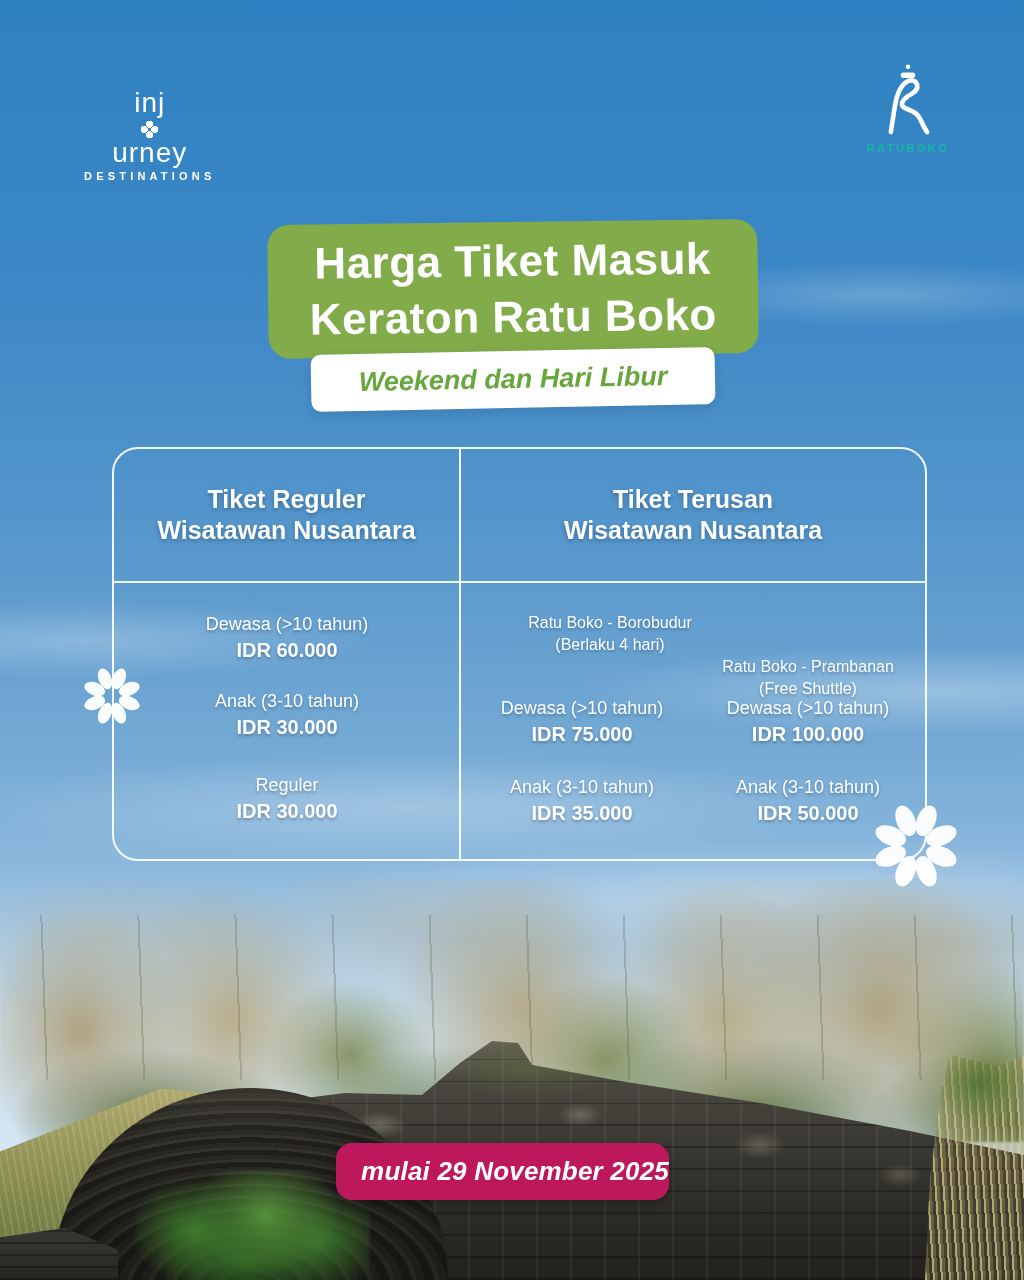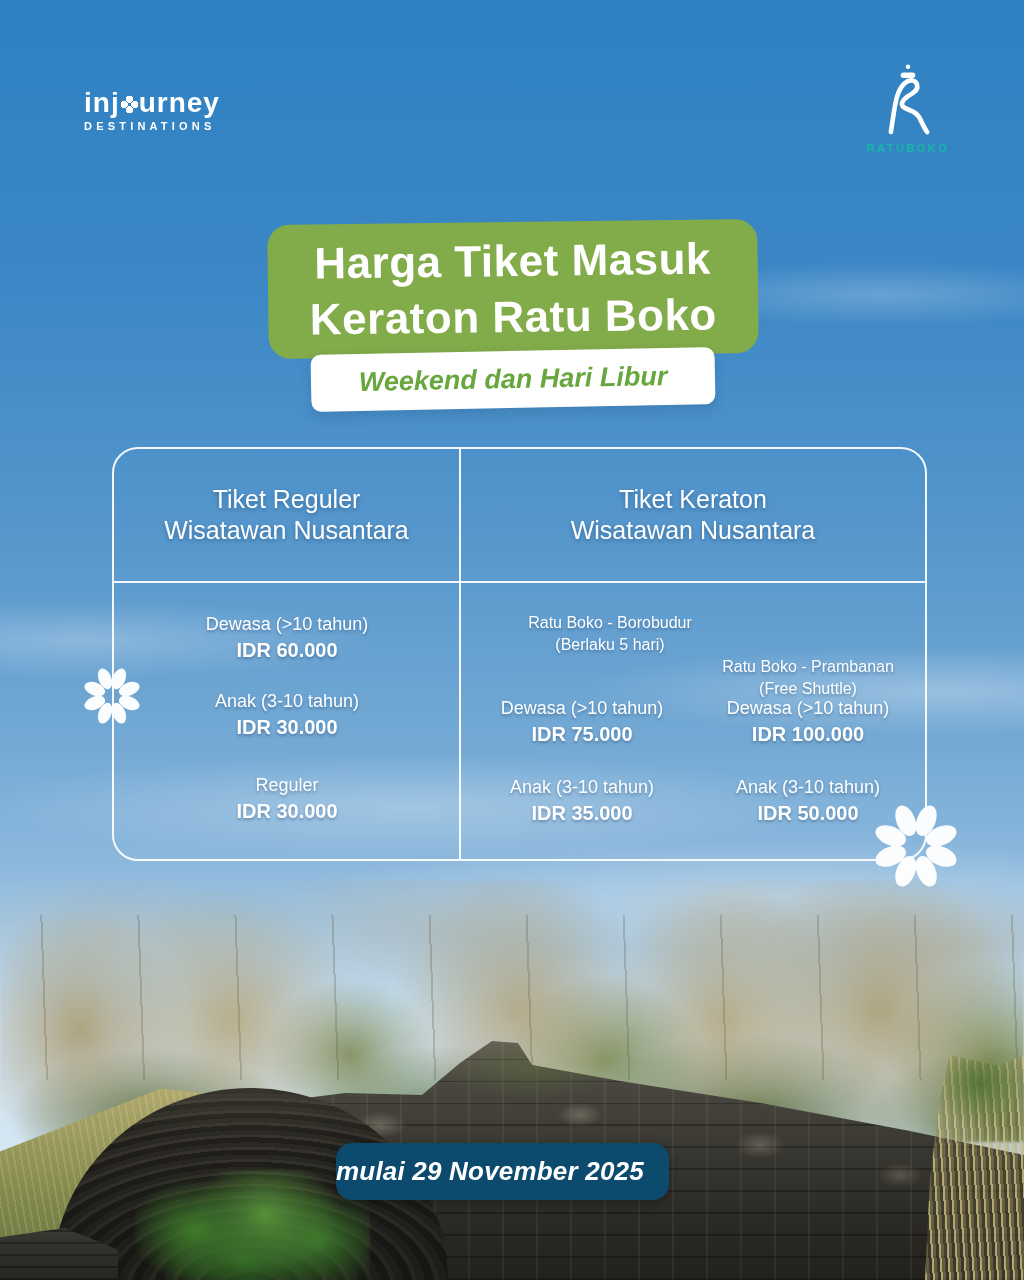--- a/index.html
+++ b/index.html
@@ -94,21 +94,21 @@
   }
   .corner-stones{
     position:absolute;left:0;top:1228px;width:118px;height:52px;z-index:4;
     clip-path:polygon(0 18%,55% 0,100% 42%,100% 100%,0 100%);
     background-image:
       repeating-linear-gradient(0deg, rgba(0,0,0,.3) 0 2px, transparent 2px 12px),
       linear-gradient(180deg,#3a3832,#26251f);
   }
   
   .injourney{position:absolute;left:84px;top:88px;color:#fff;z-index:10;}
-  .injourney-word{font-size:28px;font-weight:700;letter-spacing:1px;line-height:30px;display:flex;align-items:center;}
+  .injourney-word{font-size:28px;font-weight:400;letter-spacing:1px;line-height:30px;display:flex;align-items:center;flex-direction:column;}
   .o-mark{
     display:inline-block;width:17px;height:17px;margin:3px 1px 0;
     transform:rotate(0deg);
     background-image:
       radial-gradient(circle 3.6px at 8.5px 3.2px, #fff 97%, transparent),
       radial-gradient(circle 3.6px at 8.5px 13.8px, #fff 97%, transparent),
       radial-gradient(circle 3.6px at 3.2px 8.5px, #fff 97%, transparent),
       radial-gradient(circle 3.6px at 13.8px 8.5px, #fff 97%, transparent);
   }
   .injourney-sub{font-size:11px;font-weight:700;letter-spacing:4.2px;margin-top:2px;}
@@ -131,39 +131,39 @@
   }
   
   .price-table{
     position:absolute;left:112px;top:447px;width:811px;height:410px;z-index:10;
     border:2px solid rgba(255,255,255,.92);border-radius:26px;
     color:#fff;
   }
   .v-divider{position:absolute;left:345px;top:0;width:2px;height:100%;background:rgba(255,255,255,.92);}
   .h-divider{position:absolute;left:0;top:132px;width:100%;height:2px;background:rgba(255,255,255,.92);}
   .th{position:absolute;top:0;height:132px;display:flex;flex-direction:column;justify-content:center;
-      text-align:center;font-weight:400;font-size:25px;line-height:31px;
+      text-align:center;font-weight:700;font-size:25px;line-height:31px;
       text-shadow:0 2px 4px rgba(20,50,90,.40);}
   .th-left{left:0;width:345px;}
   .th-right{left:347px;width:464px;}
   .cell{position:absolute;transform:translateX(-50%);text-align:center;white-space:nowrap;
         text-shadow:0 2px 3px rgba(20,50,90,.35);}
   .cell .lbl{font-size:18px;font-weight:400;line-height:25px;}
   .cell .prc{font-size:20px;font-weight:700;line-height:27px;}
   .pkg{position:absolute;transform:translateX(-50%);text-align:center;white-space:nowrap;
        font-size:16px;font-weight:400;line-height:22px;text-shadow:0 2px 3px rgba(20,50,90,.35);}
   
   .flower{position:absolute;z-index:13;opacity:.97;}
   .flower-left{left:80px;top:664px;width:64px;height:64px;}
   .flower-right{left:869px;top:799px;width:94px;height:94px;}
   
   .date-pill{
     position:absolute;left:336px;top:1143px;width:333px;height:57px;z-index:8;
-    background:#0c4a6e;border-radius:16px;box-shadow:0 4px 12px rgba(0,0,0,.28);
-    display:flex;justify-content:flex-start;align-items:center;
+    background:#be185d;border-radius:16px;box-shadow:0 4px 12px rgba(0,0,0,.28);
+    display:flex;justify-content:flex-end;align-items:center;
     color:#fff;font-weight:700;font-style:italic;font-size:26px;letter-spacing:.2px;
   }
 </style>
 </head>
 <body>
 
 <div class="poster">
 
   <div class="sky"></div>
   <div class="trees"></div>
@@ -206,40 +206,40 @@
 
   <div class="price-table">
     <div class="v-divider"></div>
     <div class="h-divider"></div>
 
     <div class="th th-left">
       <div>Tiket Reguler</div>
       <div>Wisatawan Nusantara</div>
     </div>
     <div class="th th-right">
-      <div>Tiket Keraton</div>
+      <div>Tiket Terusan</div>
       <div>Wisatawan Nusantara</div>
     </div>
 
     <div class="cell" style="left:173px;top:163px;">
       <div class="lbl">Dewasa (&gt;10 tahun)</div>
       <div class="prc">IDR 60.000</div>
     </div>
     <div class="cell" style="left:173px;top:240px;">
       <div class="lbl">Anak (3-10 tahun)</div>
       <div class="prc">IDR 30.000</div>
     </div>
     <div class="cell" style="left:173px;top:324px;">
       <div class="lbl">Reguler</div>
       <div class="prc">IDR 30.000</div>
     </div>
 
     <div class="pkg" style="left:496px;top:163px;">
       <div>Ratu Boko - Borobudur</div>
-      <div>(Berlaku 5 hari)</div>
+      <div>(Berlaku 4 hari)</div>
     </div>
     <div class="pkg" style="left:694px;top:163px;margin-top:44px;">
       <div>Ratu Boko - Prambanan</div>
       <div>(Free Shuttle)</div>
     </div>
 
     <div class="cell" style="left:468px;top:247px;">
       <div class="lbl">Dewasa (&gt;10 tahun)</div>
       <div class="prc">IDR 75.000</div>
     </div>

